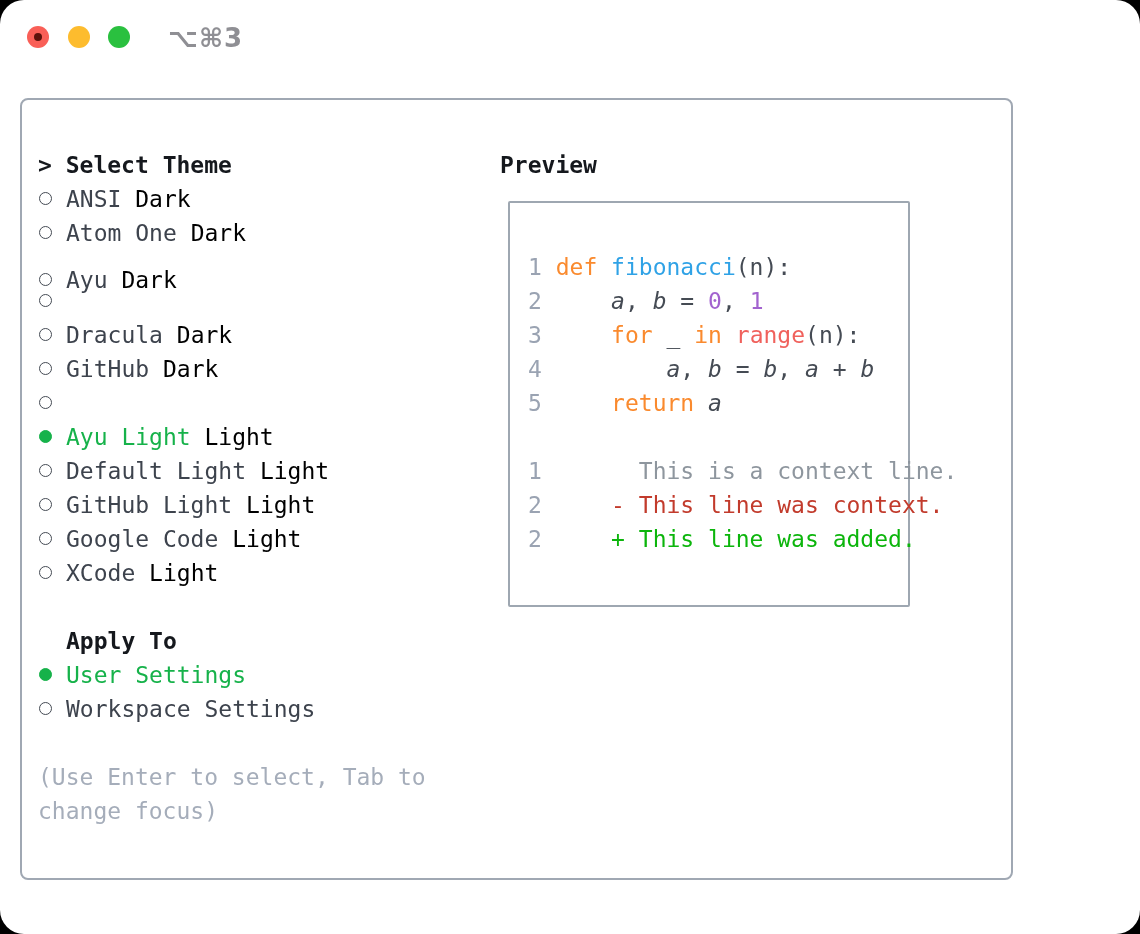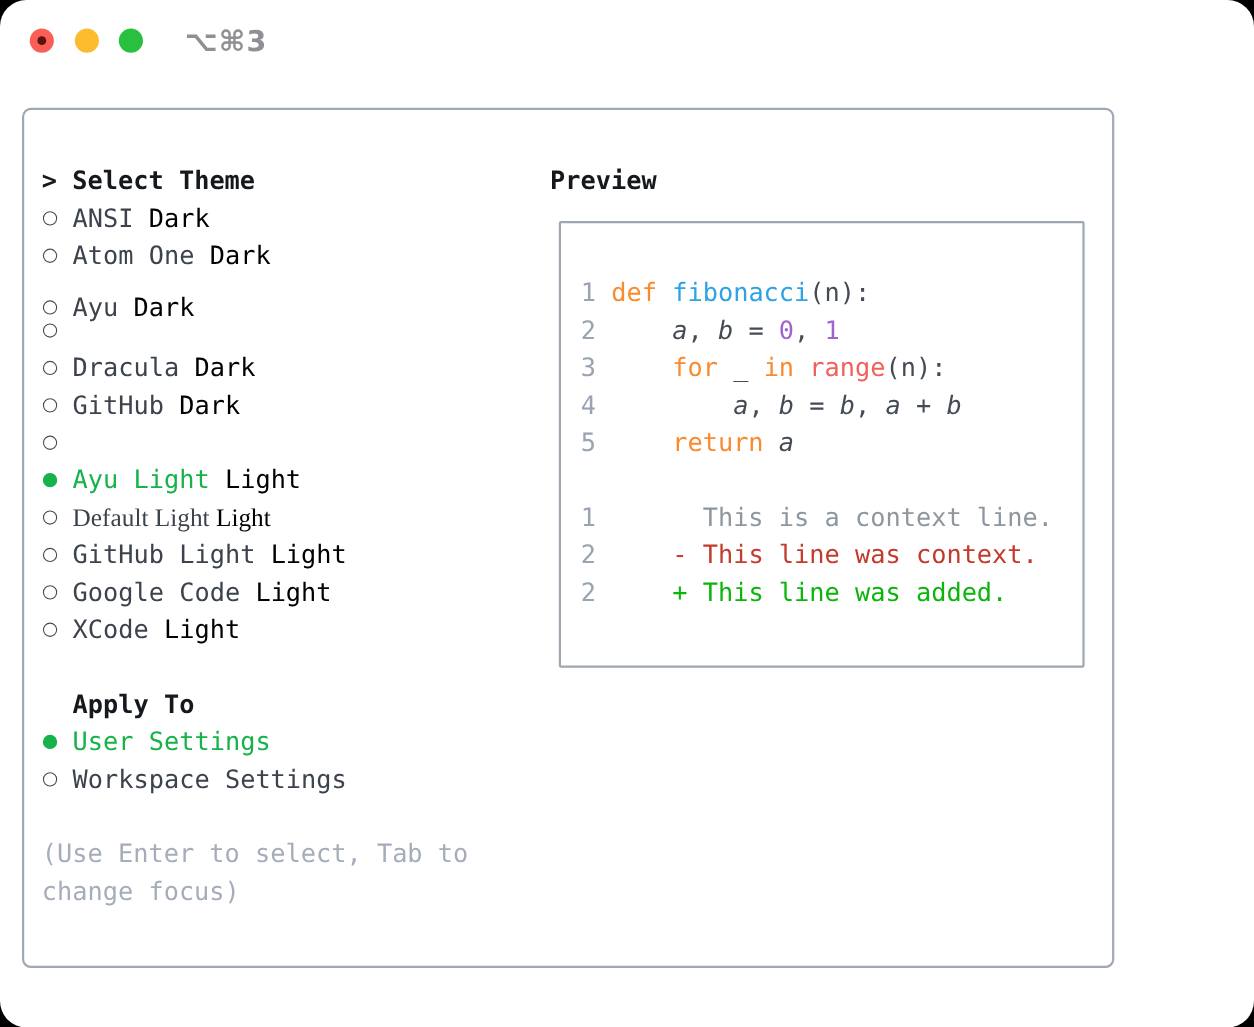--- a/index.html
+++ b/index.html
@@ -36,21 +36,21 @@
     position:absolute;left:1px;top:10px;width:13px;height:13px;
     border:1.5px solid #454b54;border-radius:50%;background:transparent;
   }
   .bullet.on{background:#16b24a;border-color:#16b24a;}
   .tname{color:#3d434d;}
   .sel .tname{color:#16b24a;}
   .tvariant{color:#000000;}
   
   .preview-title{left:478px;top:48px;}
   .preview-box{
-    position:absolute;left:486px;top:101px;width:478px;height:406px;
+    position:absolute;left:486px;top:101px;width:402px;height:406px;
     border:2px solid #9ea7b1;border-radius:2px;background:#fff;
   }
   .cline{position:absolute;left:18px;height:34px;line-height:34px;white-space:pre;}
   .c-ln{color:#9aa3b2;}
   .c-pl{color:#454b54;}
   .c-va{color:#454b54;font-style:italic;}
   .c-kw{color:#fa8a2e;}
   .c-fn{color:#2fa2e6;}
   .c-nm{color:#a263cf;}
   .c-bi{color:#f0615c;}
@@ -98,21 +98,21 @@
           <span class="bullet"></span>
           <span class="rtext"><span class="tname">GitHub</span> <span class="tvariant">Dark</span></span>
         </div>
         <div class="trow" style="top: 286px;">
           <span class="bullet"></span>
         </div>
         <div class="trow sel" style="top: 320px;">
           <span class="bullet on"></span>
           <span class="rtext"><span class="tname">Ayu Light</span> <span class="tvariant">Light</span></span>
         </div>
-        <div class="trow" style="top: 354px; font-family: Liberation Serif, serif;">
+        <div class="trow" style="top: 354px;">
           <span class="bullet"></span>
           <span class="rtext"><span class="tname">Default Light</span> <span class="tvariant">Light</span></span>
         </div>
         <div class="trow" style="top: 388px;">
           <span class="bullet"></span>
           <span class="rtext"><span class="tname">GitHub Light</span> <span class="tvariant">Light</span></span>
         </div>
         <div class="trow" style="top: 422px;">
           <span class="bullet"></span>
           <span class="rtext"><span class="tname">Google Code</span> <span class="tvariant">Light</span></span>

